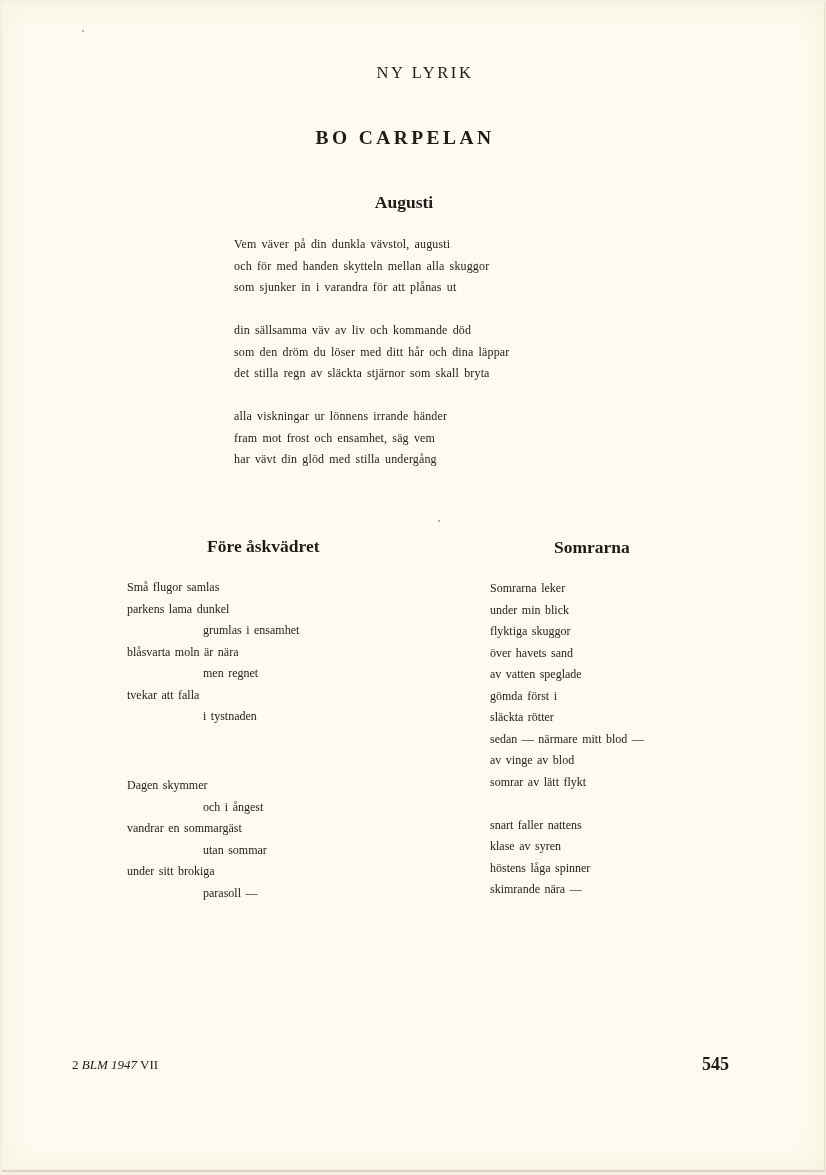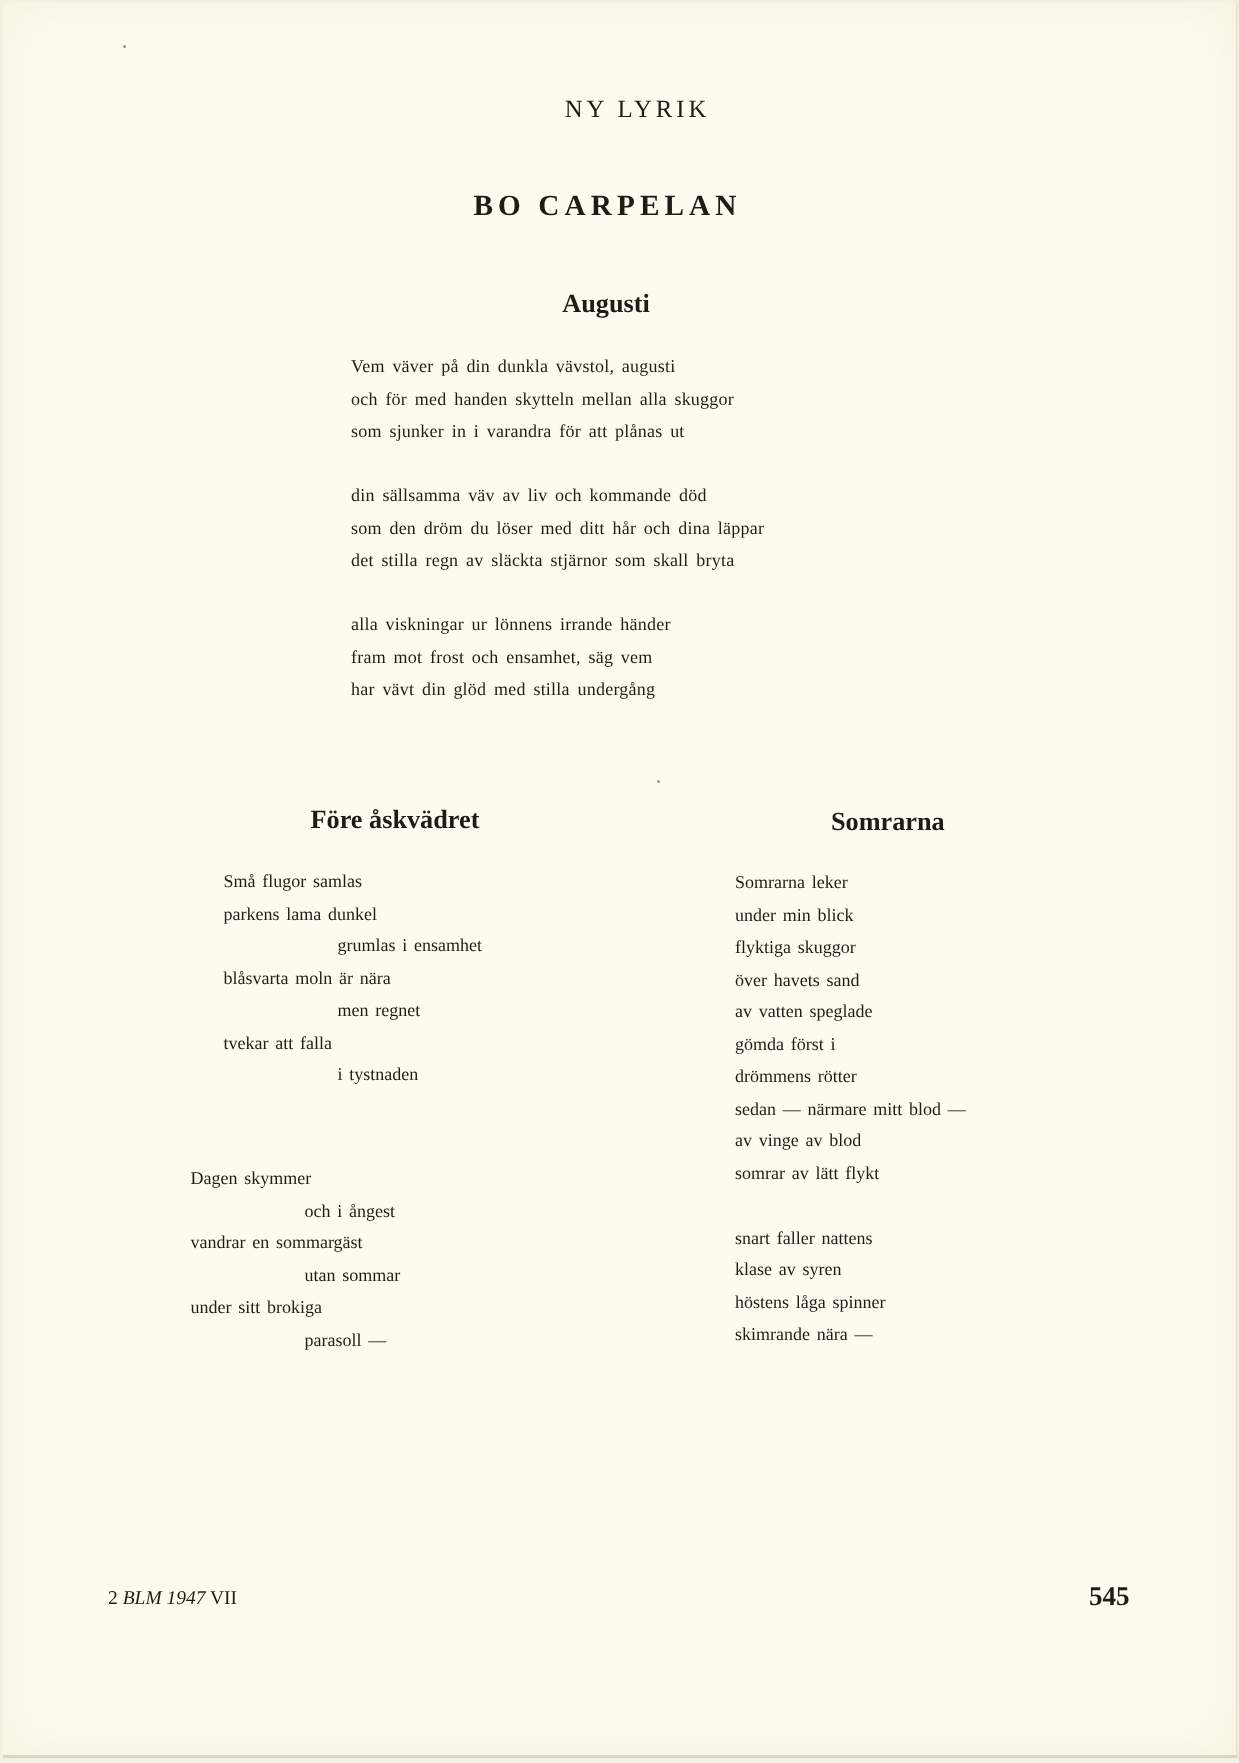--- a/index.html
+++ b/index.html
@@ -31,29 +31,29 @@
     font-weight: bold; font-size: 17.5px;
   }
   .t-augusti { left: 0; width: 804px; top: 190px; text-align: center; }
   .t-fore { left: 158px; top: 534px; margin-left: 47px; }
   .t-somrarna { left: 512px; top: 535px; margin-left: 40px; }
   .lines { font-size: 12px; line-height: 21.5px; }
   .line { white-space: pre; height: 21.5px; }
   .line.indent { padding-left: 76px; }
   .line.blank { height: 21.5px; }
   .augusti { left: 232px; top: 232px; letter-spacing: 0.15px; word-spacing: 2px; }
-  .fore { left: 125px; top: 575px; word-spacing: 1.5px; margin-left: 22px; }
+  .fore { left: 125px; top: 575px; word-spacing: 1.5px; }
   .fore2 { left: 125px; top: 773px; word-spacing: 1.5px; }
   .somrarna { left: 488px; top: 576px; word-spacing: 1.5px; }
   .footer-left {
     left: 70px; top: 1055px; font-size: 13px;
   }
   .footer-left .it { font-style: italic; }
   .page-number {
-    left: 700px; top: 1052px; font-size: 18px; font-weight: bold; margin-left: 24px;
+    left: 700px; top: 1052px; font-size: 18px; font-weight: bold;
   }
   .dot { width: 2px; height: 2px; border-radius: 50%; background: #999; }
 </style>
 </head>
 <body>
 
 <div class="page">
 
   <div class="abs section-title">NY LYRIK</div>
   <div class="abs author">BO CARPELAN</div>
@@ -93,21 +93,21 @@
   </div>
 
   <div class="abs poem-title t-somrarna">Somrarna</div>
   <div class="abs lines somrarna">
     <div class="line">Somrarna leker</div>
     <div class="line">under min blick</div>
     <div class="line">flyktiga skuggor</div>
     <div class="line">över havets sand</div>
     <div class="line">av vatten speglade</div>
     <div class="line">gömda först i</div>
-    <div class="line">drömmens rötter</div>
+    <div class="line">släckta rötter</div>
     <div class="line">sedan — närmare mitt blod —</div>
     <div class="line">av vinge av blod</div>
     <div class="line">somrar av lätt flykt</div>
     <div class="line blank"></div>
     <div class="line">snart faller nattens</div>
     <div class="line">klase av syren</div>
     <div class="line">höstens låga spinner</div>
     <div class="line">skimrande nära —</div>
   </div>
 

